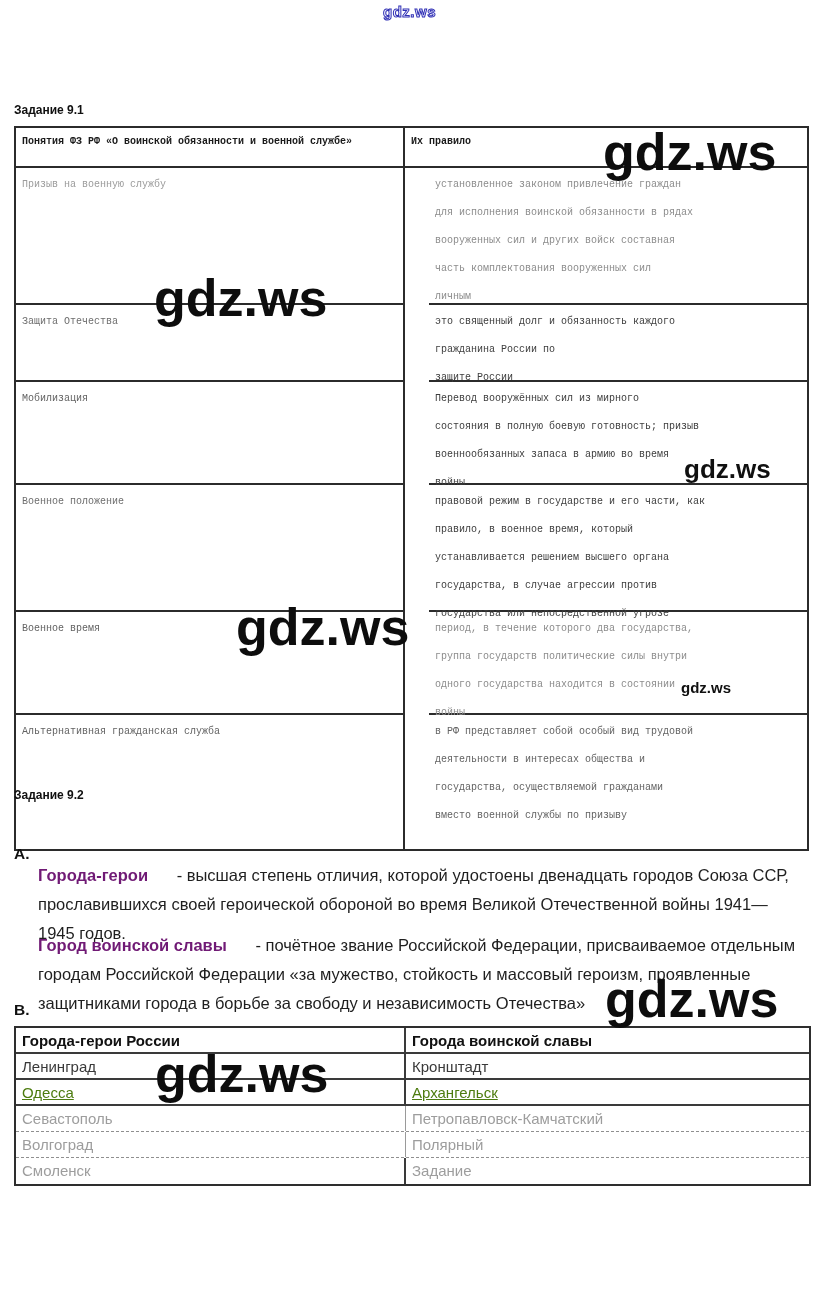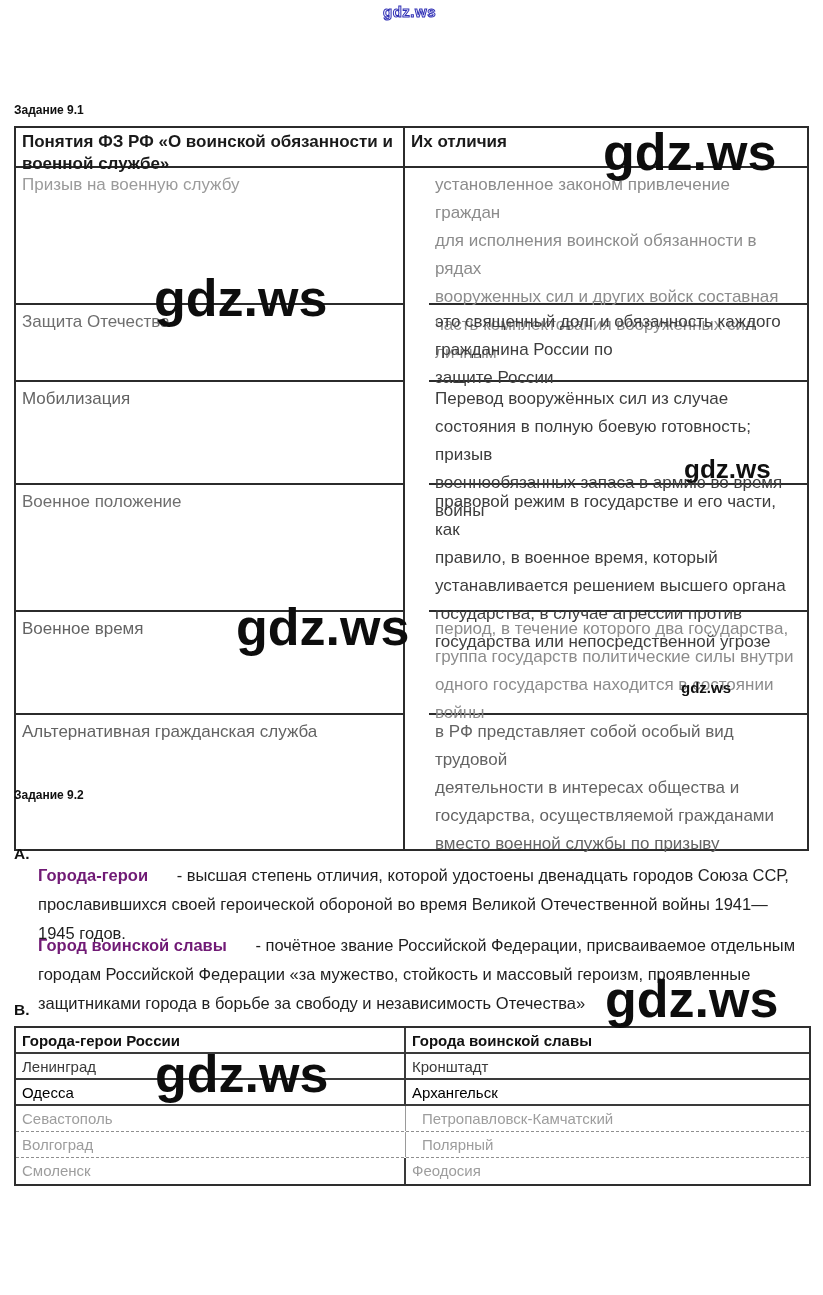--- a/index.html
+++ b/index.html
@@ -43,21 +43,21 @@
     font-size:15.5px;font-weight:700;color:#101010;
   }
   
   .t1{
     position:absolute;left:14px;top:126px;width:795px;
     border:2px solid #2b2b2b;box-sizing:border-box;
     display:grid;grid-template-columns:389px 1fr;
   }
   .t1 .cell{
     box-sizing:border-box;padding:3px 8px 0 6px;
-    font-size:17px;line-height:28px;
+    font-size:10px;line-height:28px;font-family:Liberation Mono, monospace;
   }
   .t1 .cl{border-right:2px solid #2b2b2b;}
   .t1 .rb{border-bottom:2px solid #2b2b2b;}
   .t1 .hdr{font-weight:700;color:#1a1a1a;line-height:22px;padding-top:3px;}
   .pre{white-space:pre-line;margin-left:24px;}
   .h42{height:40px;} .h137{height:137px;} .h77{height:77px;}
   .h103{height:103px;} .h127{height:127px;} .h105{height:134px;}
   .tx-dark{color:#3d3d3d;} .tx-mid{color:#636363;} .tx-mid2{color:#6e6e6e;}
   .tx-fade{color:#9b9b9b;} .tx-fade2{color:#8c8c8c;}
   
@@ -77,52 +77,52 @@
   }
   .t2 .cell{
     box-sizing:border-box;padding:2px 6px 0 6px;
     font-size:15px;line-height:22px;
     border-right:2px solid #3a3a3a;
   }
   .t2 .cell:last-child{border-right:none;}
   .t2 .hdr2{font-weight:700;color:#111111;}
   .t2 .row{border-bottom:2px solid #3a3a3a;}
   .t2 .row:last-child{border-bottom:none;}
-  .t2 .row.dash{border-bottom:1.5px dashed #8f8f8f;gap:10px;}
+  .t2 .row.dash{border-bottom:1.5px dashed #8f8f8f;}
   .t2 .row.dash .cell{border-right:1.5px solid #9a9a9a;}
   .t2 .row.dash .cell:last-child{border-right:none;}
-  .t2 .tx-g1{color:#3a3a3a;} .t2 .tx-g2{color:#000000;} .t2 .tx-g3{color:#9d9d9d;}
+  .t2 .tx-g1{color:#3a3a3a;} .t2 .tx-g2{color:#4d7c0f;text-decoration:underline;} .t2 .tx-g3{color:#9d9d9d;}
 </style>
 </head>
 <body>
 
 <div class="page">
 
   <div class="wm-logo">gdz.ws</div>
 
   <div class="heading" style="top:103px;">Задание 9.1</div>
 
   <div class="t1">
     <div class="cell cl rb hdr h42">Понятия ФЗ РФ «О воинской обязанности и военной службе»</div>
-    <div class="cell rb hdr h42">Их отличия</div>
+    <div class="cell rb hdr h42">Их правило</div>
 
     <div class="cell cl rb tx-fade h137">Призыв на военную службу</div>
     <div class="cell rb pre tx-fade2 h137">установленное законом привлечение граждан
 для исполнения воинской обязанности в рядах
 вооруженных сил и других войск составная
 часть комплектования вооруженных сил
 личным</div>
 
     <div class="cell cl rb tx-mid2 h77">Защита Отечества</div>
     <div class="cell rb pre tx-dark h77">это священный долг и обязанность каждого
 гражданина России по
 защите России</div>
 
     <div class="cell cl rb tx-mid h103">Мобилизация</div>
-    <div class="cell rb pre tx-dark h103">Перевод вооружённых сил из случае
+    <div class="cell rb pre tx-dark h103">Перевод вооружённых сил из мирного
 состояния в полную боевую готовность; призыв
 военнообязанных запаса в армию во время
 войны</div>
 
     <div class="cell cl rb tx-mid2 h127">Военное положение</div>
     <div class="cell rb pre tx-dark h127">правовой режим в государстве и его части, как
 правило, в военное время, который
 устанавливается решением высшего органа
 государства, в случае агрессии против
 государства или непосредственной угрозе</div>
@@ -169,21 +169,21 @@
     <div class="row dash">
       <div class="cell tx-g3">Севастополь</div>
       <div class="cell tx-g3">Петропавловск-Камчатский</div>
     </div>
     <div class="row dash">
       <div class="cell tx-g3">Волгоград</div>
       <div class="cell tx-g3">Полярный</div>
     </div>
     <div class="row">
       <div class="cell tx-g3">Смоленск</div>
-      <div class="cell tx-g3">Феодосия</div>
+      <div class="cell tx-g3">Задание</div>
     </div>
   </div>
 
   <div class="wm-big" style="left:603px;top:126px;">gdz.ws</div>
   <div class="wm-big" style="left:154px;top:272px;">gdz.ws</div>
   <div class="wm-med" style="left:684px;top:456px;">gdz.ws</div>
   <div class="wm-big" style="left:236px;top:601px;">gdz.ws</div>
   <div class="wm-small" style="left:681px;top:680px;">gdz.ws</div>
   <div class="wm-big" style="left:605px;top:973px;">gdz.ws</div>
   <div class="wm-big" style="left:155px;top:1048px;">gdz.ws</div>

